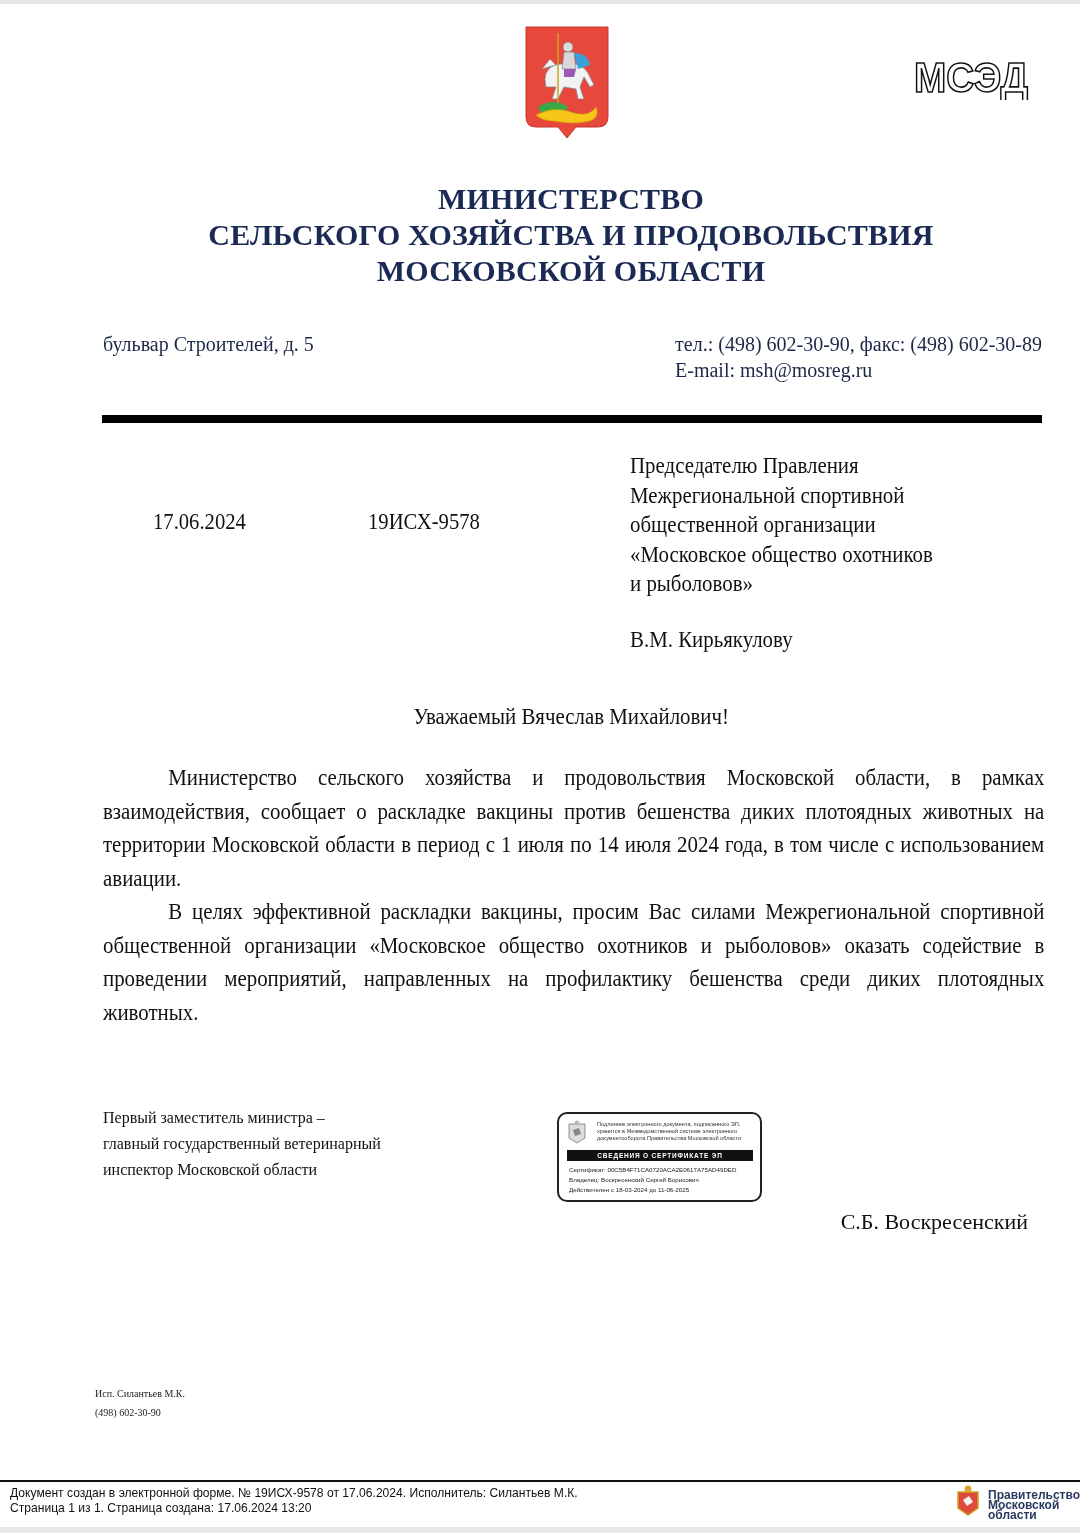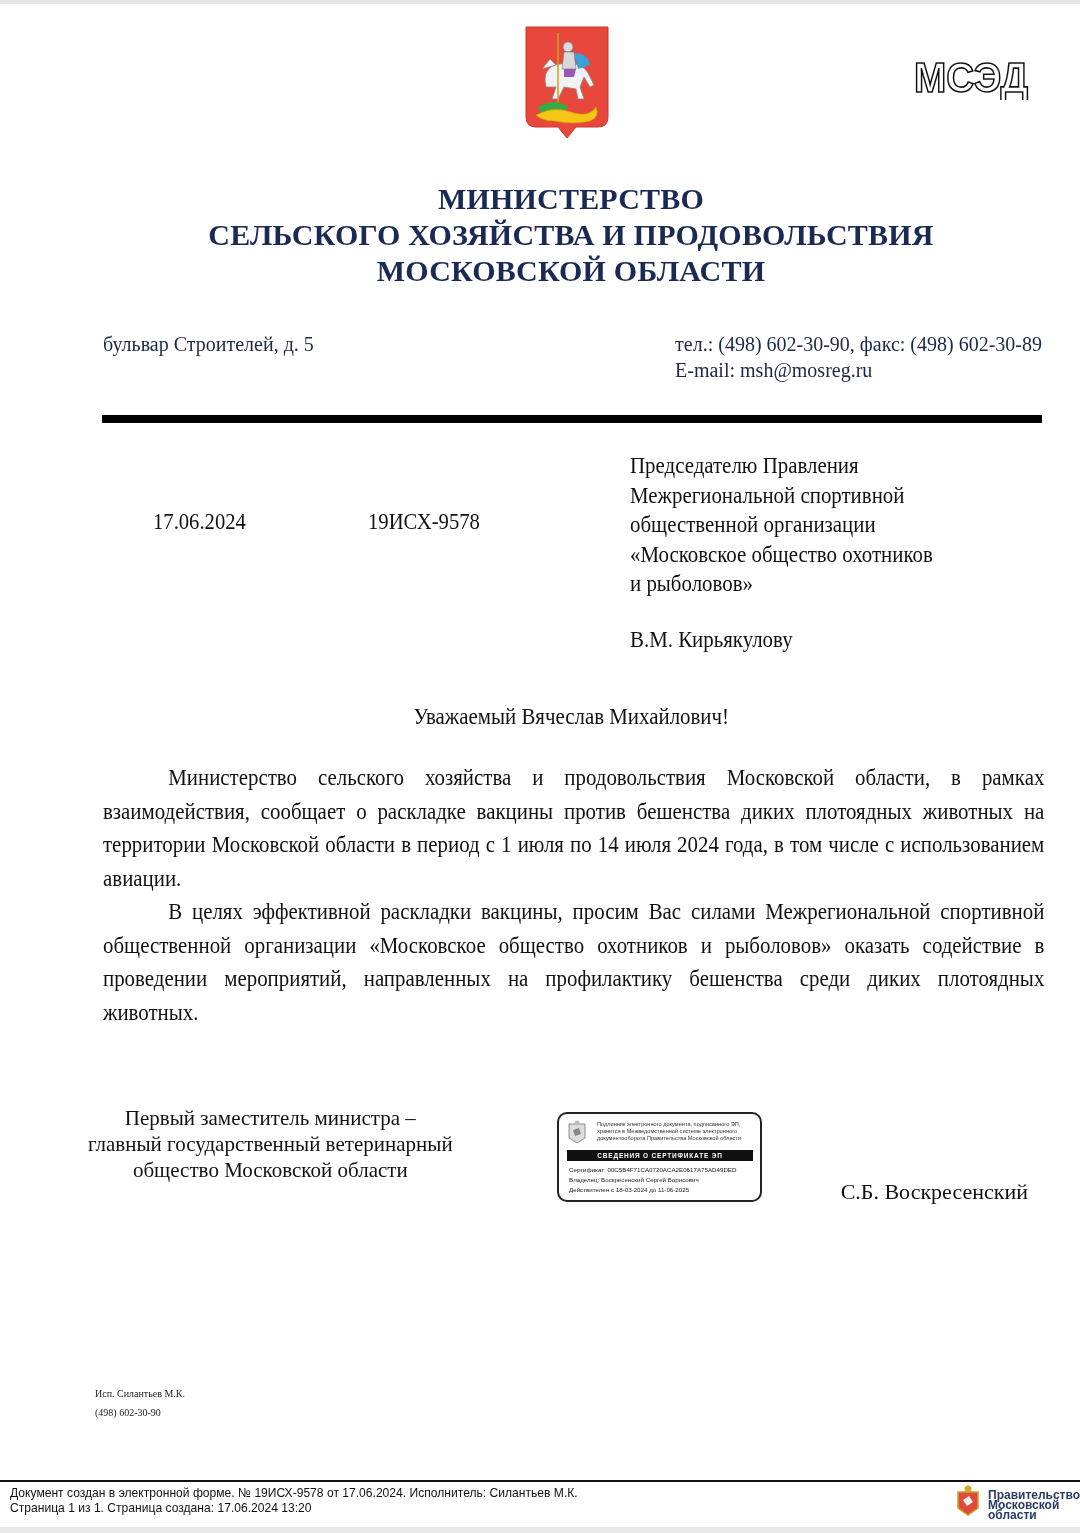--- a/index.html
+++ b/index.html
@@ -22,30 +22,30 @@
     .regno { position: absolute; left: 368px; top: 508px; font-size: 24px; transform: scaleX(0.86); transform-origin: left; }
     .addressee { position: absolute; left: 630px; top: 451px; font-size: 24px; line-height: 29.5px; transform: scaleX(0.87); transform-origin: left; white-space: nowrap; }
     .addressee-name { position: absolute; left: 630px; top: 626px; font-size: 24px; transform: scaleX(0.87); transform-origin: left; }
     .greeting { position: absolute; left: 0; width: 1142px; top: 703px; text-align: center; font-size: 24px; }
     .greeting span { display: inline-block; transform: scaleX(0.87); }
     .body-text {
       position: absolute; left: 103px; width: 1082px; top: 761px; font-size: 24px; line-height: 33.5px;
       text-align: justify; transform: scaleX(0.87); transform-origin: left;
     }
     .body-text p { margin: 0; text-indent: 75px; text-align-last: left; }
-    .signer-title { position: absolute; left: 88px; top: 1105px; font-size: 21px; line-height: 26px; text-align: center; }
+    .signer-title { position: absolute; left: 103px; top: 1105px; font-size: 16px; line-height: 26px; }
     .stamp {
       position: absolute; left: 557px; top: 1112px; width: 205px; height: 90px;
       border: 2px solid #222; border-radius: 10px; box-sizing: border-box; font-family: "Liberation Sans", sans-serif;
     }
     .stamp .emblem { position: absolute; left: 8px; top: 6px; width: 20px; height: 24px; }
     .stamp .hdr { position: absolute; left: 38px; top: 7px; font-size: 5.6px; line-height: 7px; color: #333; }
     .stamp .bar { position: absolute; left: 8px; top: 36px; width: 186px; height: 11px; background: #111; color: #fff; font-size: 6.5px; font-weight: bold; text-align: center; line-height: 11px; letter-spacing: 0.8px; }
     .stamp .line { position: absolute; left: 10px; font-size: 6.2px; color: #222; white-space: nowrap; }
-    .signer-name { position: absolute; right: 52px; top: 1179px; font-size: 22px; }
+    .signer-name { position: absolute; right: 52px; top: 1209px; font-size: 22px; }
     .exec { position: absolute; left: 95px; top: 1384px; font-size: 10px; line-height: 19px; color: #222; }
     .footer-rule { position: absolute; left: 0; top: 1480px; width: 1080px; height: 2px; background: #111; }
     .footer-text { position: absolute; left: 10px; top: 1485px; font-family: "Liberation Sans", sans-serif; font-size: 13px; line-height: 15px; color: #111; transform: scaleX(0.93); transform-origin: left; white-space: nowrap; }
     .gov-logo { position: absolute; left: 955px; top: 1484px; width: 26px; height: 32px; }
     .gov-text { position: absolute; left: 988px; top: 1490px; font-family: "Liberation Sans", sans-serif; font-size: 12px; line-height: 10px; color: #2a3a60; font-weight: bold; }
     .bottombar { position: absolute; left: 0; top: 1527px; width: 1080px; height: 6px; background: #e8e8e8; }
   </style>
 </head>
 <body>
 
@@ -99,21 +99,21 @@
 <div class="greeting"><span>Уважаемый Вячеслав Михайлович!</span></div>
 
 <div class="body-text">
   <p>Министерство сельского хозяйства и продовольствия Московской области, в рамках взаимодействия, сообщает о раскладке вакцины против бешенства диких плотоядных животных на территории Московской области в период с 1 июля по 14 июля 2024 года, в том числе с использованием авиации.</p>
   <p>В целях эффективной раскладки вакцины, просим Вас силами Межрегиональной спортивной общественной организации «Московское общество охотников и рыболовов» оказать содействие в проведении мероприятий, направленных на профилактику бешенства среди диких плотоядных животных.</p>
 </div>
 
 <div class="signer-title">
   <div>Первый заместитель министра –</div>
   <div>главный государственный ветеринарный</div>
-  <div>общество Московской области</div>
+  <div>инспектор Московской области</div>
 </div>
 
 <div class="stamp">
   <svg class="emblem" viewBox="0 0 20 24">
     <path d="M2 4 H18 V18 L10 23 L2 18 Z" fill="#ddd" stroke="#777" stroke-width="0.8"></path>
     <circle cx="10" cy="3" r="2.5" fill="#bbb"></circle>
     <path d="M6 10 L12 8 L14 14 L8 16 Z" fill="#888"></path>
   </svg>
   <div class="hdr">
     <div>Подлинник электронного документа, подписанного ЭП,</div>

